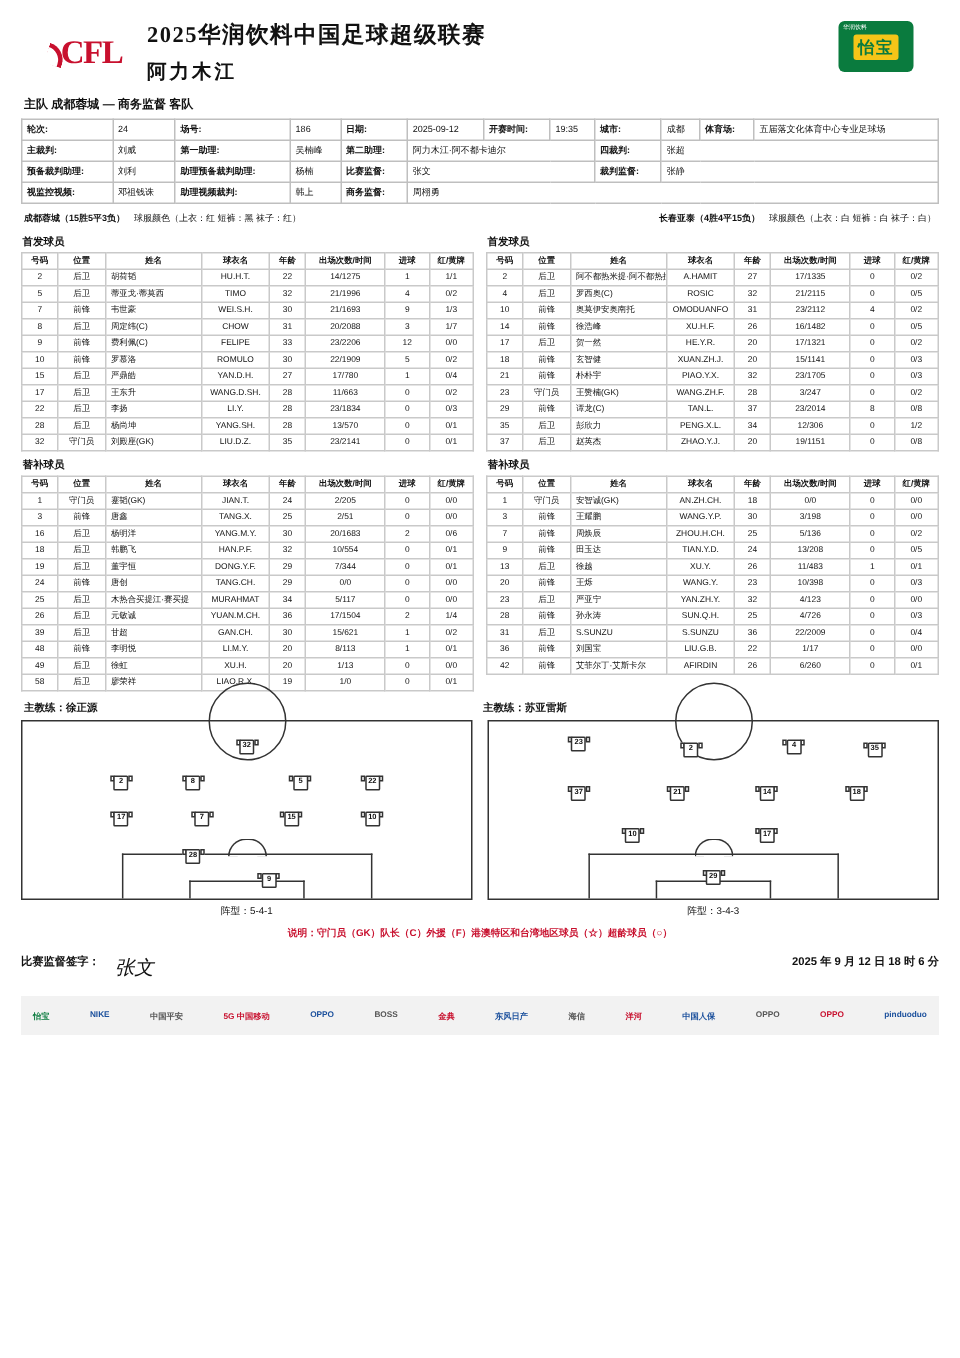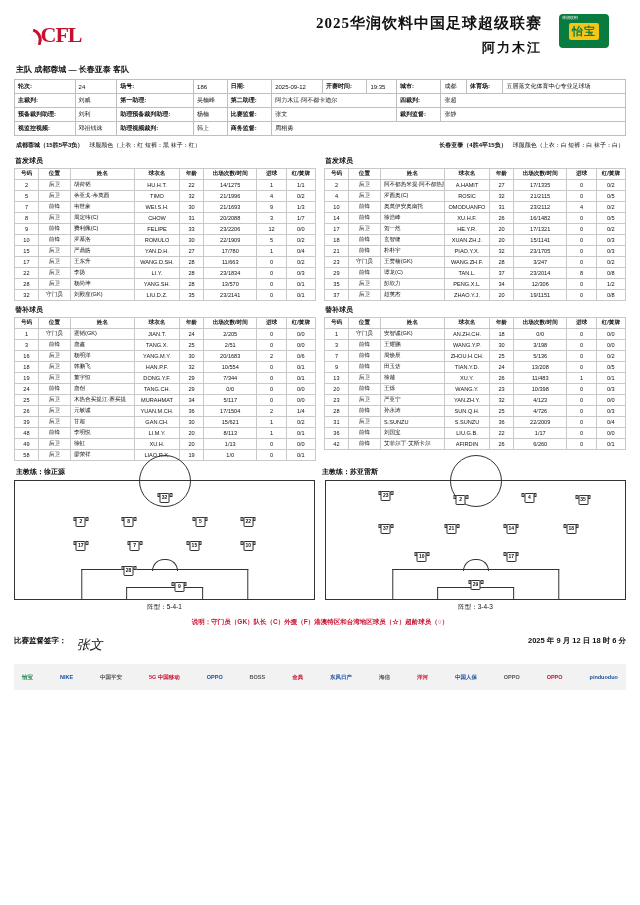--- a/index.html
+++ b/index.html
@@ -13,21 +13,21 @@
     position: relative;
     overflow: hidden;
   }
   .page { position:relative; width:640px; height:905px; padding: 0 14px; }
 
   
   .header { display:flex; align-items:flex-start; padding-top:14px; height:58px; }
   .logo-left { width:84px; display:flex; align-items:center; justify-content:center; padding-top:8px; }
   .cfl-logo { font-family:"Liberation Serif", serif; font-weight:bold; font-size:22px; color:#c8102e; letter-spacing:-1px; position:relative; }
   .cfl-logo .swoosh { display:inline-block; width:12px; height:14px; border-right:3px solid #c8102e; border-top:3px solid #c8102e; border-radius:0 12px 0 0; transform:rotate(18deg); margin-right:-2px; vertical-align:-2px;}
-  .title-wrap { flex:1; text-align:right; }
+  .title-wrap { flex:1; text-align:left; }
   .title-main { font-size:15px; font-weight:bold; letter-spacing:1px; font-family:"Liberation Serif", serif; }
   .title-sub { font-size:13px; font-weight:bold; margin-top:6px; letter-spacing:2px; font-family:"Liberation Serif", serif;}
   .logo-right { width:84px; display:flex; align-items:center; justify-content:center; }
   .sponsor-logo { width:50px; height:34px; background:#0a7b3e; border-radius:4px; color:#fff; display:flex; align-items:center; justify-content:center; flex-direction:column; position:relative; }
   .sponsor-logo .yi { font-size:11px; font-weight:bold; letter-spacing:1px; background:#f5c518; color:#0a7b3e; padding:1px 3px; border-radius:2px;}
   .sponsor-logo .top { position:absolute; top:1px; left:3px; font-size:4px; color:#fff; }
 
   
   .teamline { font-weight:bold; font-size:8px; margin:6px 0 4px 2px; }
   .info-table { width:100%; border-collapse:collapse; font-size:6px; }
@@ -99,21 +99,21 @@
       <div class="title-sub">阿力木江</div>
     </div>
     <div class="logo-right">
       <div class="sponsor-logo">
         <span class="top">华润饮料</span>
         <span class="yi">怡宝</span>
       </div>
     </div>
   </div>
 
-  <div class="teamline">主队 成都蓉城 — 长春亚泰 客队</div>
+  <div class="teamline">主队 成都蓉城 — 商务监督 客队</div>
 
   <table class="info-table">
     <tbody>
         <tr>
       <td class="lbl">轮次:</td>
       <td>24</td>
       <td class="lbl">场号:</td>
       <td>186</td>
       <td class="lbl">日期:</td>
       <td>2025-09-12</td>

